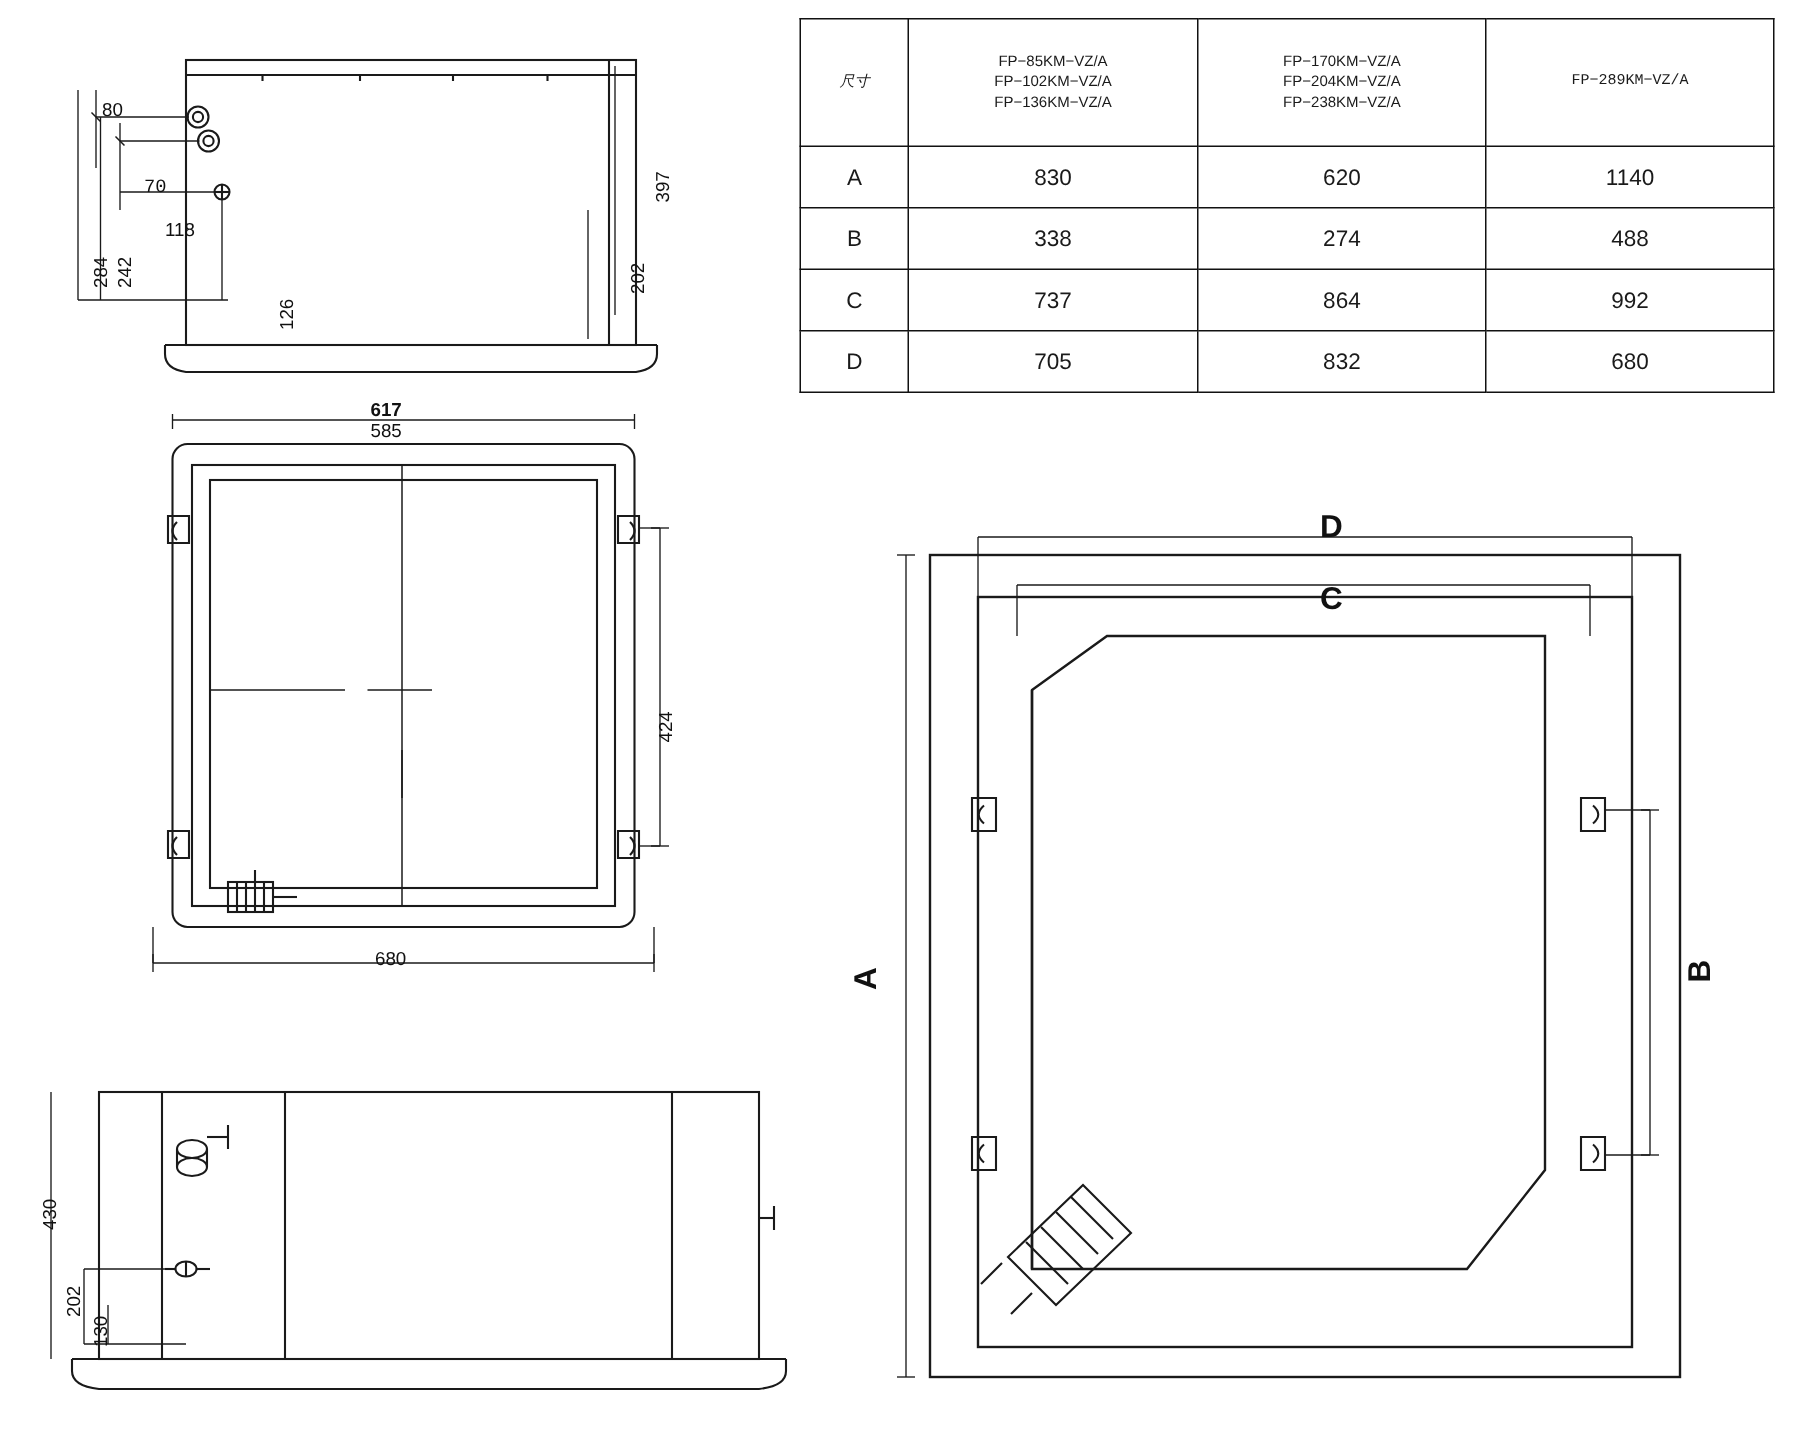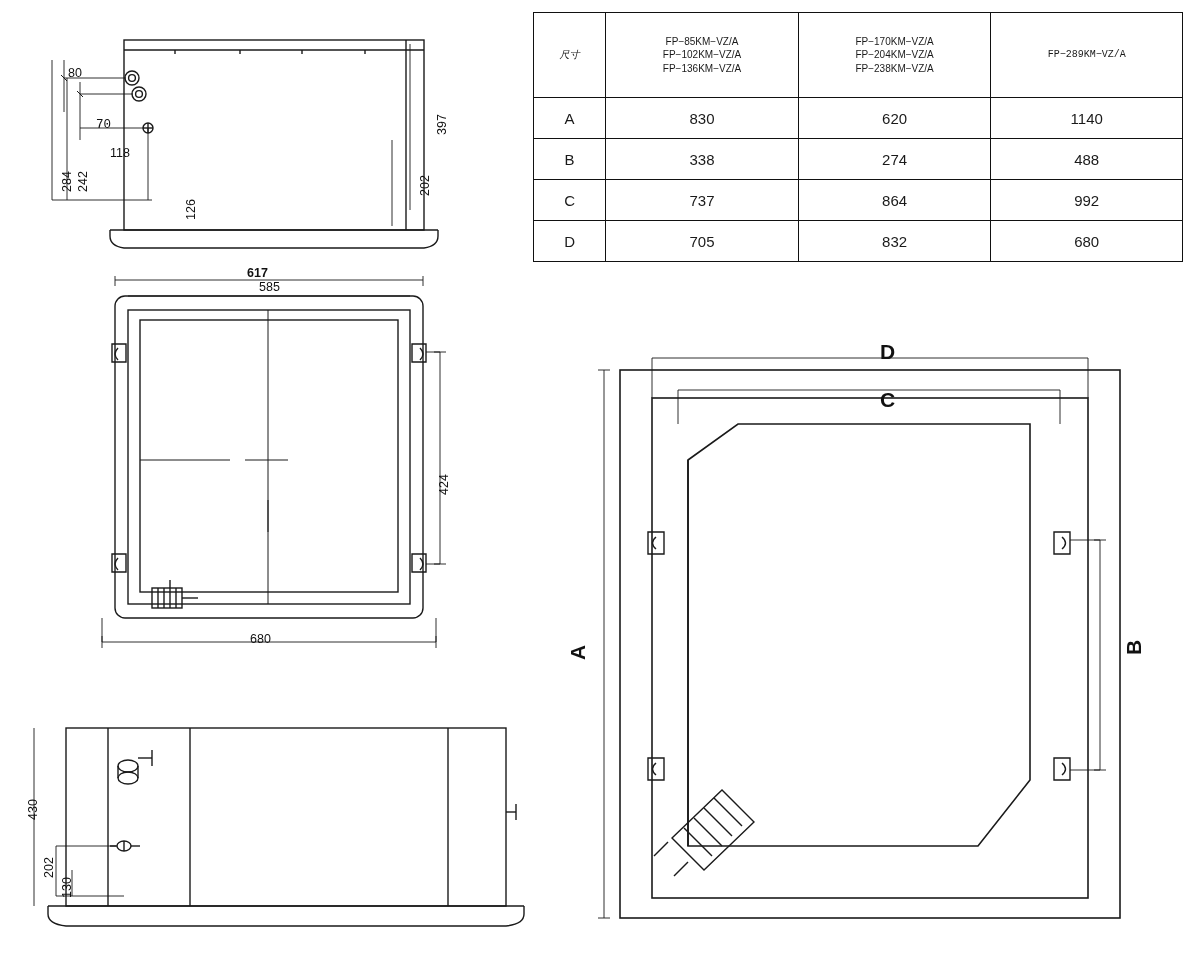--- a/index.html
+++ b/index.html
@@ -247,21 +247,21 @@
 
         <line x1="400" y1="82" x2="400" y2="294"></line>
         <line x1="394" y1="82" x2="406" y2="82"></line>
         <line x1="394" y1="294" x2="406" y2="294"></line>
         <line x1="386" y1="82" x2="400" y2="82"></line>
         <line x1="386" y1="294" x2="400" y2="294"></line>
       </g>
     </svg>
   </div>
   <div class="dim-txt" style="left:247px; top:266px;font-weight:bold;">617</div>
-  <div class="dim-txt" style="left:247px; top:280px;margin-left:12px;">585</div>
+  <div class="dim-txt" style="left:247px; top:280px;">585</div>
   <div class="dim-txt rot" style="left:437px; top:495px;">424</div>
   <div class="dim-txt" style="left:250px; top:632px;">680</div>
 
   <div class="svgbox" style="left:20px; top:700px;">
     <svg width="530" height="240" viewBox="0 0 530 240">
       <g fill="none" stroke="#1a1a1a" stroke-width="1.4">
 
         <rect x="46" y="28" width="440" height="178"></rect>
 
         <line x1="88" y1="28" x2="88" y2="206"></line>

